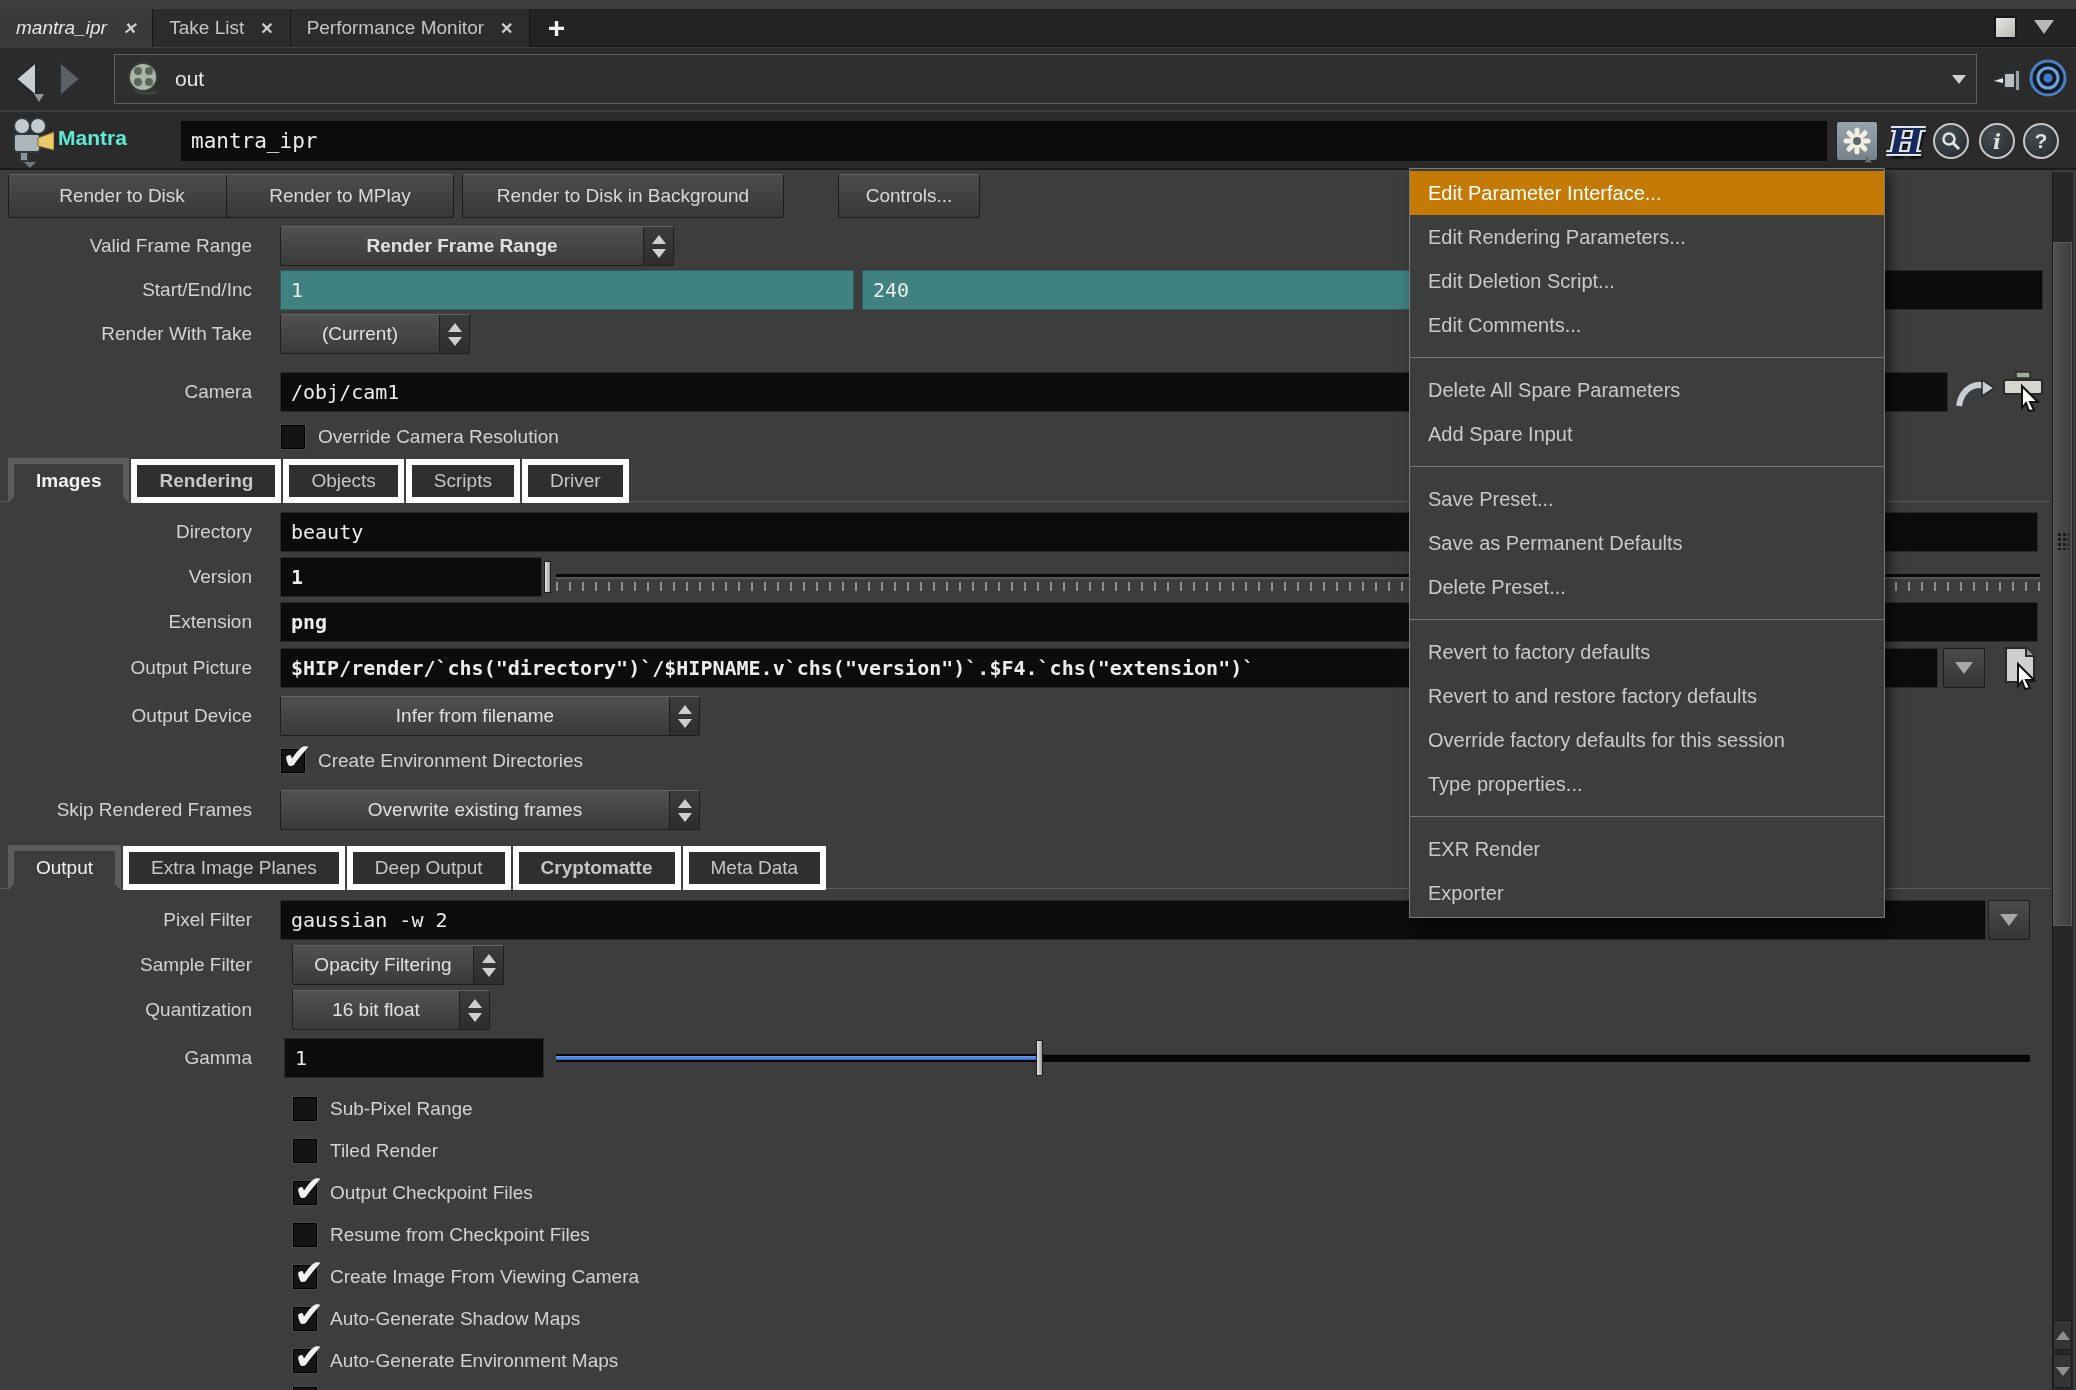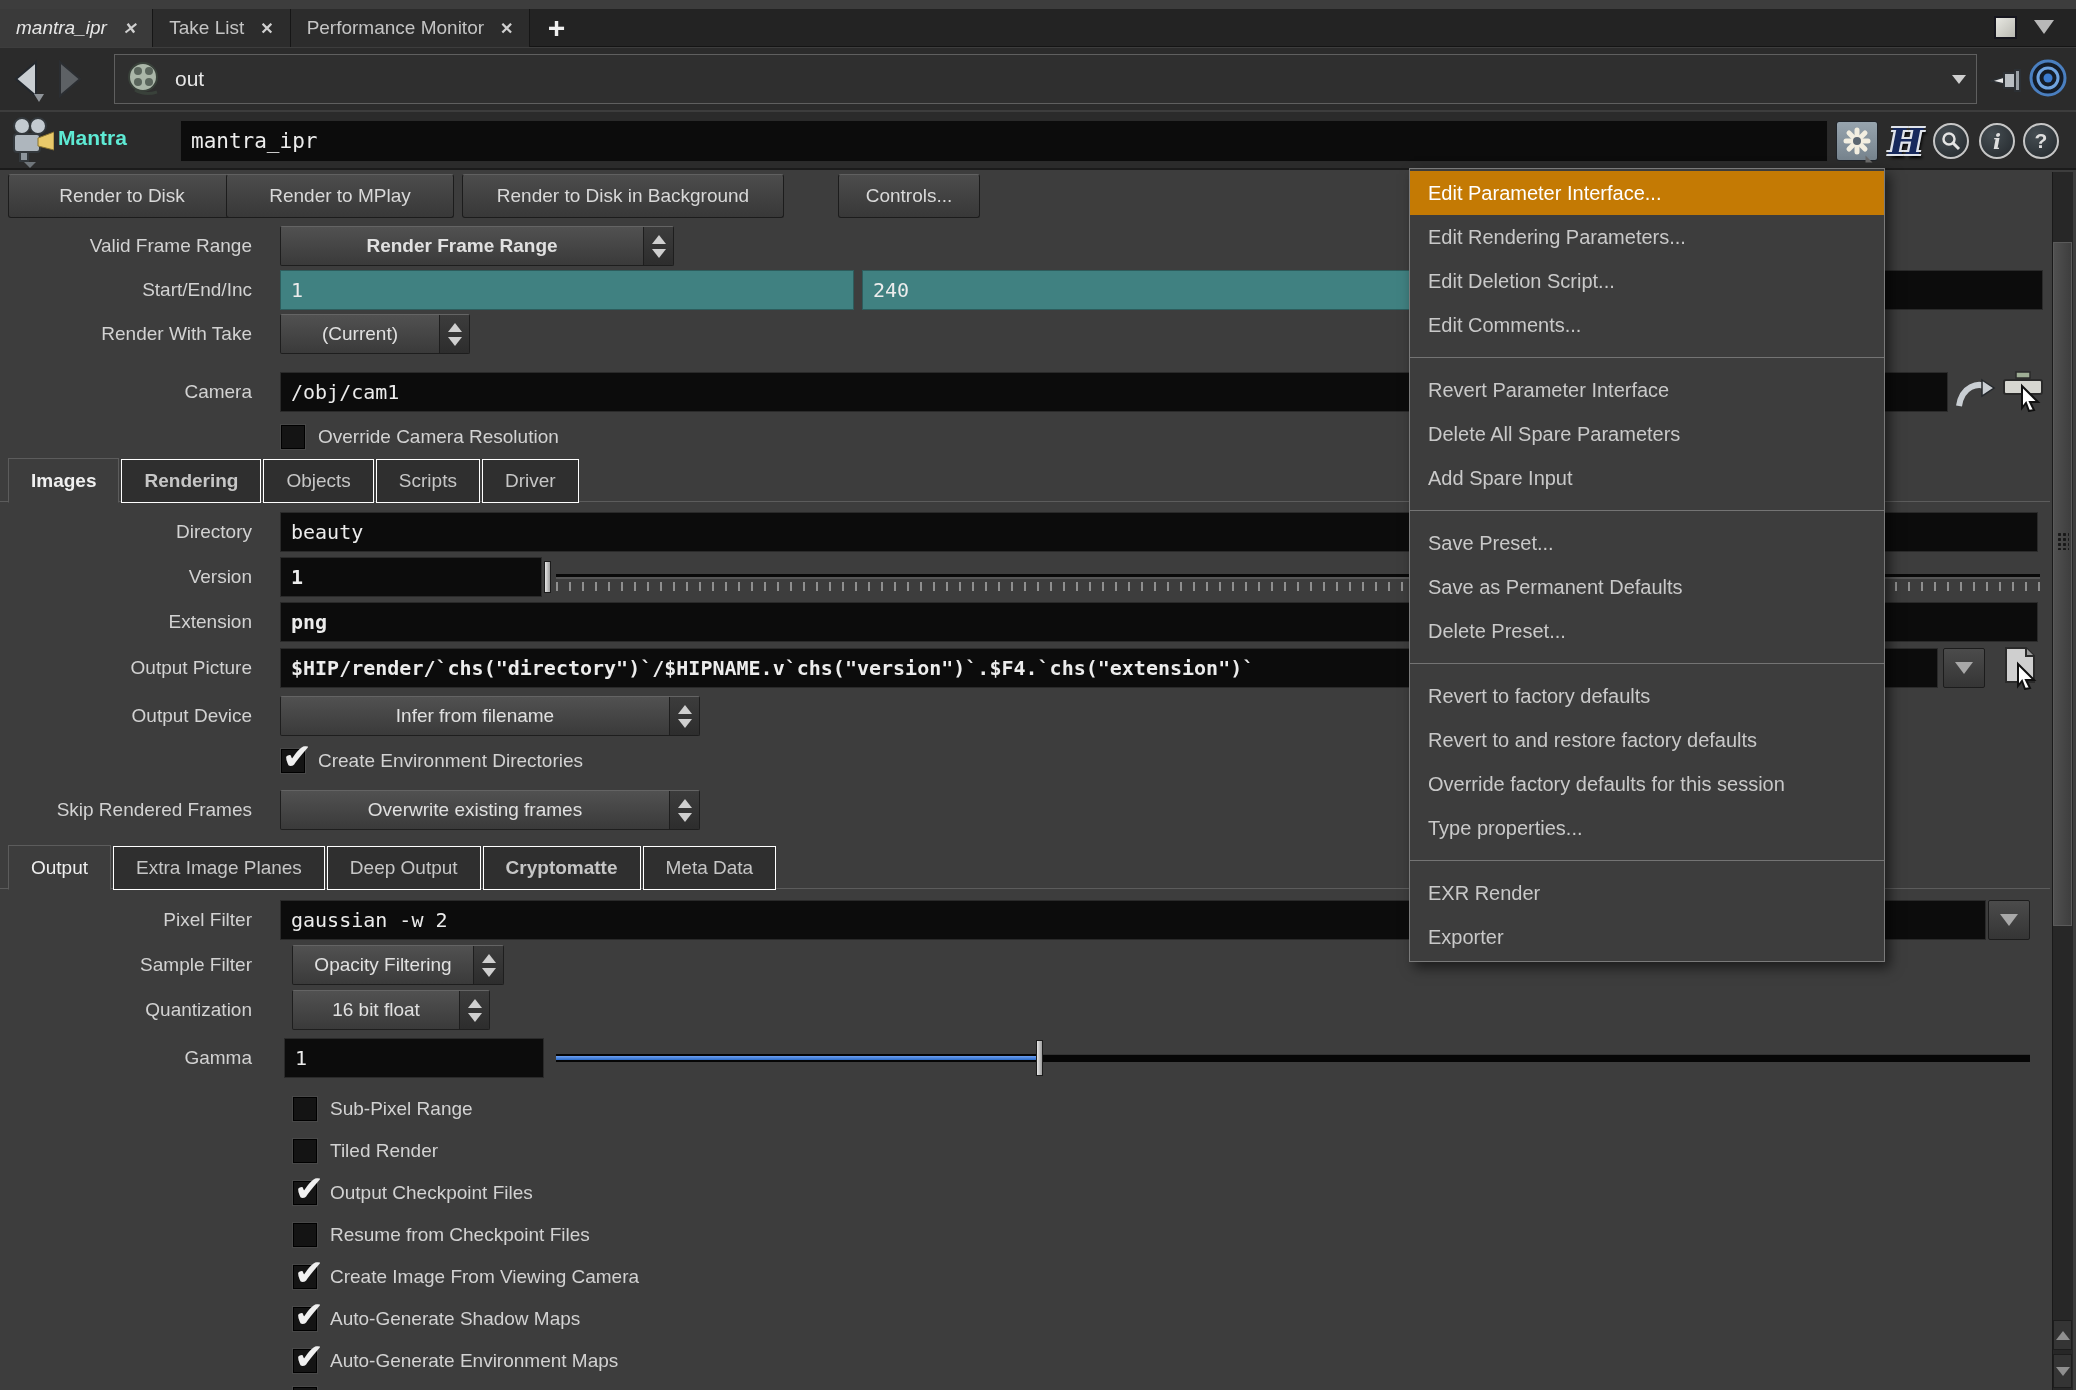--- a/index.html
+++ b/index.html
@@ -51,21 +51,21 @@
   .sup { width:0; height:0; border-left:7px solid transparent; border-right:7px solid transparent; border-bottom:9px solid #cfcfcf; }
   .sdn { width:0; height:0; border-left:7px solid transparent; border-right:7px solid transparent; border-top:9px solid #cfcfcf; }
   .cb { position:absolute; width:26px; height:26px; background:#141414; border:1px solid #484848; box-shadow:inset 0 0 0 1px #000; }
   .cbcheck { position:absolute; left:1px; top:-13px; font-size:36px; color:#f0f0f0; font-family:"DejaVu Sans",sans-serif; }
   .cblab { position:absolute; color:#d2d2d2; line-height:28px; white-space:nowrap; }
   .dbtn { position:absolute; width:42px; height:40px; background:linear-gradient(#4b4b4b,#353535); border:1px solid #1c1c1c; border-radius:2px; display:flex; align-items:center; justify-content:center; }
   .dbtn .sdn { border-left-width:9px; border-right-width:9px; border-top-width:12px; border-top-color:#a8a8a8; }
 
   
   .tabsrow { position:absolute; display:flex; align-items:flex-end; }
-  .ftab { height:44px; display:flex; align-items:center; padding:0 22px; background:#2f2f2f; border:1px solid #ffffff; color:#c6c6c6; margin-right:2px; white-space:nowrap; }
+  .ftab { height:44px; display:flex; align-items:center; padding:0 22px; background:#2f2f2f; border:6px solid #ffffff; color:#c6c6c6; margin-right:2px; white-space:nowrap; }
   .ftab.active { background:#3d3d3d; border-color:#5c5c5c; border-bottom-color:#3d3d3d; color:#f0f0f0; height:45px; }
   .ftab.bold { font-weight:bold; }
   .tabline { position:absolute; height:1px; background:#5c5c5c; }
 
   
   .vtrack { position:absolute; height:3px; background:#090909; box-shadow:0 2px 0 rgba(255,255,255,.13); }
   .vticks { position:absolute; height:9px; background:repeating-linear-gradient(90deg,#ababab 0 2px,transparent 2px 13px); opacity:.75; }
   .shandle { position:absolute; width:7px; background:linear-gradient(90deg,#e6e6e6,#9d9d9d); border:1px solid #1c1c1c; }
   .gtrack { position:absolute; height:8px; background:#060606; }
   .gblue { position:absolute; left:0; top:2px; height:4px; width:100%; background:linear-gradient(#6d9ff0,#2d6cc8); }
@@ -369,21 +369,20 @@
   <div class="sbtn" style="top:1354px;height:34px">
       <div class="sdn" style="border-top-color:#8f8f8f"></div>
     </div>
 
   <div id="ctxmenu">
     <div class="mi hl">Edit Parameter Interface...</div>
     <div class="mi">Edit Rendering Parameters...</div>
     <div class="mi">Edit Deletion Script...</div>
     <div class="mi">Edit Comments...</div>
     <div class="msep"></div>
-    <div class="mi">Revert Parameter Interface</div>
     <div class="mi">Delete All Spare Parameters</div>
     <div class="mi">Add Spare Input</div>
     <div class="msep"></div>
     <div class="mi">Save Preset...</div>
     <div class="mi">Save as Permanent Defaults</div>
     <div class="mi">Delete Preset...</div>
     <div class="msep"></div>
     <div class="mi">Revert to factory defaults</div>
     <div class="mi">Revert to and restore factory defaults</div>
     <div class="mi">Override factory defaults for this session</div>

